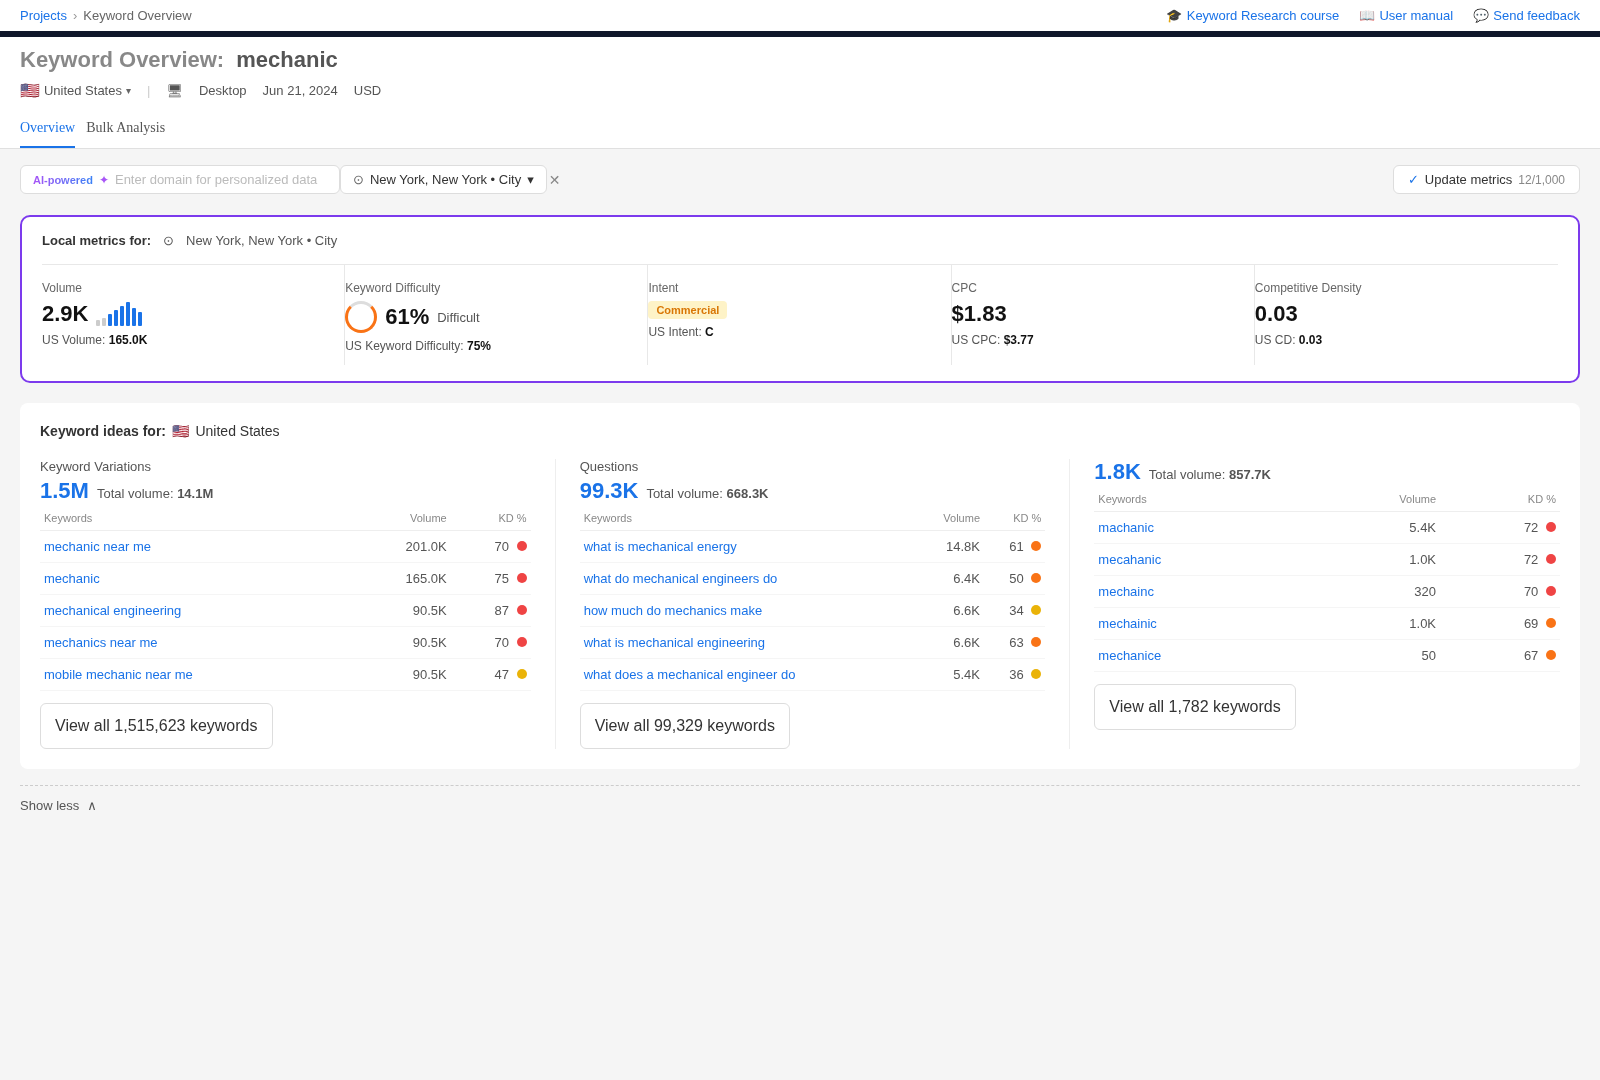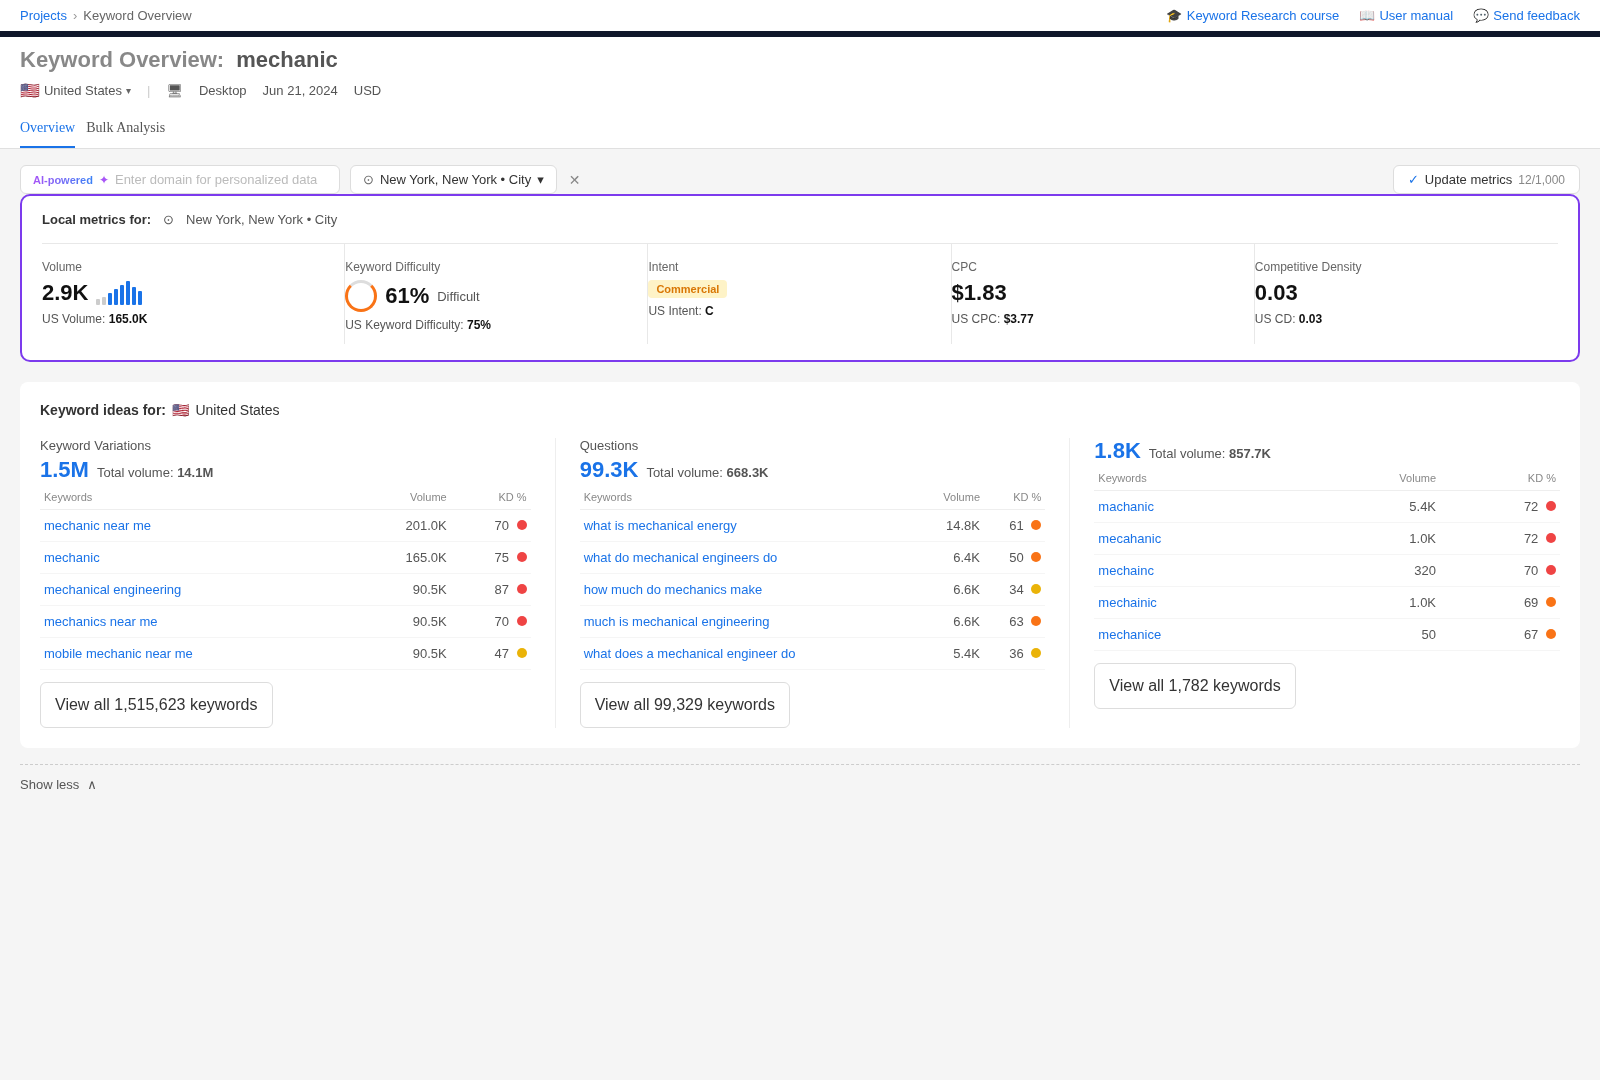--- a/index.html
+++ b/index.html
@@ -19,21 +19,21 @@
     .location-badge { display: flex; align-items: center; gap: 4px; cursor: pointer; }
     .flag { font-size: 16px; }
     .dropdown-arrow { color: #666; font-size: 10px; }
     
     .tabs-row { display: flex; gap: 11px; border-bottom: none; font-family: Liberation Serif, serif; }
     .tab { padding: 8px 0 10px; cursor: pointer; font-size: 14px; color: #555; border-bottom: 2px solid transparent; }
     .tab.active { color: #1a73e8; border-bottom: 2px solid #1a73e8; font-weight: 500; }
     
     .main-content { padding: 16px 20px; }
     
-    .toolbar-row { display: flex; align-items: center; gap: 10px; margin-bottom: 0; }
+    .toolbar-row { display: flex; align-items: center; margin-bottom: 21px; }
     .ai-input-box { display: flex; align-items: center; gap: 6px; border: 1px solid #ddd; border-radius: 6px; padding: 6px 12px; background: #fff; color: #aaa; font-size: 13px; flex: 0 0 320px; }
     .ai-label { font-size: 11px; background: linear-gradient(90deg, #a855f7, #3b82f6); -webkit-background-clip: text; -webkit-text-fill-color: transparent; font-weight: 600; }
     .location-filter { display: flex; align-items: center; gap: 6px; border: 1px solid #ddd; border-radius: 6px; padding: 6px 12px; background: #fff; font-size: 13px; color: #333; cursor: pointer; }
     .location-icon { color: #666; }
     .filter-x { cursor: pointer; color: #888; font-size: 14px; padding: 0 2px; }
     .spacer { flex: 1; }
     .update-btn { display: flex; align-items: center; gap: 6px; border: 1px solid #ddd; border-radius: 6px; padding: 6px 14px; background: #fff; font-size: 13px; color: #333; cursor: pointer; }
     .update-check { color: #1a73e8; }
     .update-count { color: #888; font-size: 12px; }
     
@@ -344,21 +344,21 @@
           <tr>
             <td><a href="#" class="kw-link">how much do mechanics make</a></td>
             <td class="right">6.6K</td>
             <td class="right">
               <span class="kd-num">34</span>
               <span class="kd-dot kd-yellow"></span>
             </td>
           </tr>
 
           <tr>
-            <td><a href="#" class="kw-link">much is mechanical engineering</a></td>
+            <td><a href="#" class="kw-link">what is mechanical engineering</a></td>
             <td class="right">6.6K</td>
             <td class="right">
               <span class="kd-num">63</span>
               <span class="kd-dot kd-orange"></span>
             </td>
           </tr>
 
           <tr>
             <td><a href="#" class="kw-link">what does a mechanical engineer do</a></td>
             <td class="right">5.4K</td>

